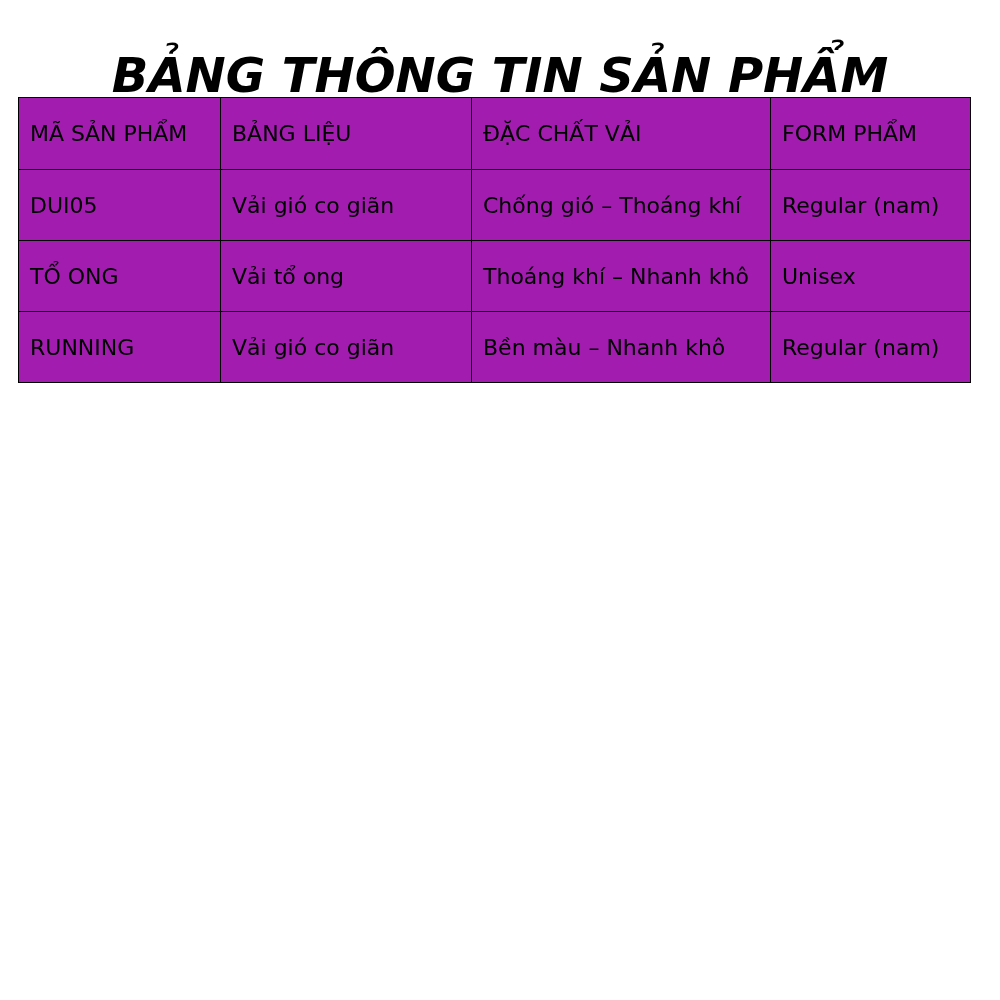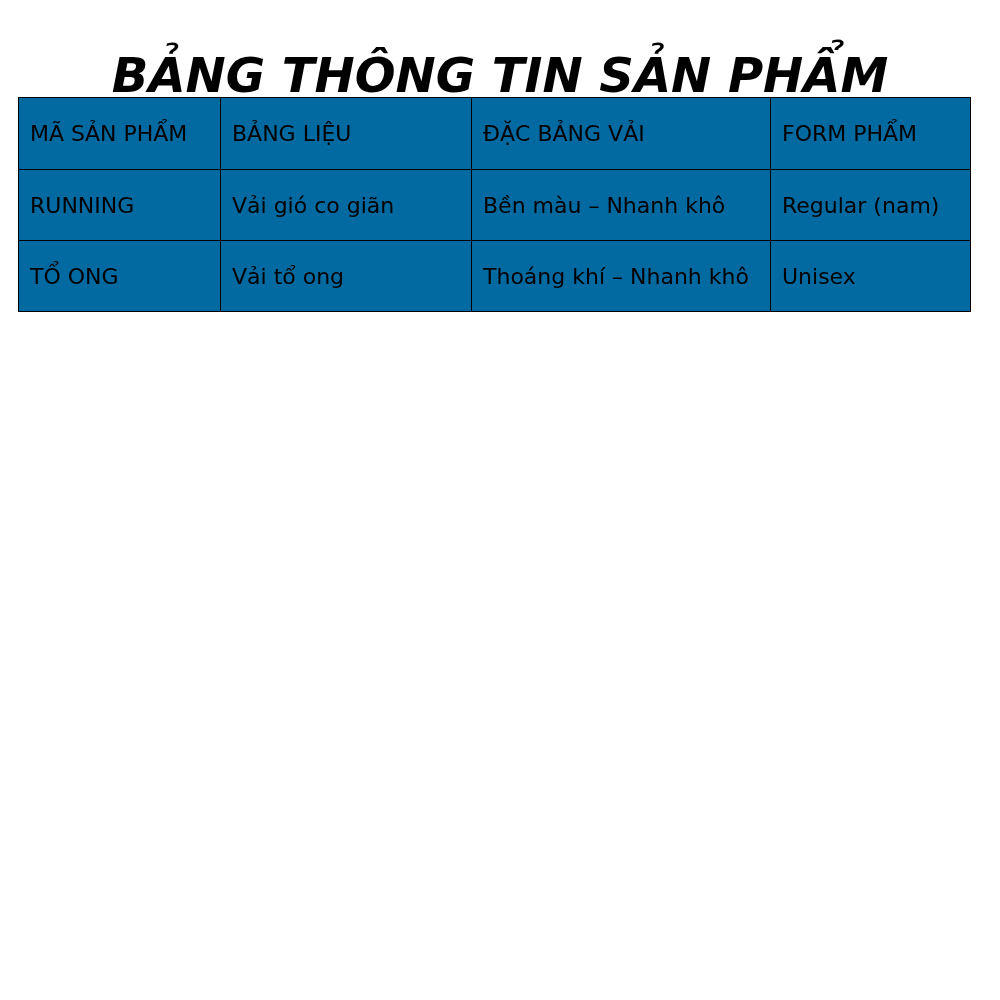--- a/index.html
+++ b/index.html
@@ -29,21 +29,21 @@
   }
   .table-wrap {
     position: absolute;
     top: 97px;
     left: 18px;
   }
   table.product-table {
     border-collapse: collapse;
     table-layout: fixed;
     width: 952px;
-    background: #0369a1;
+    background: #a21caf;
   }
   table.product-table col.c1 { width: 202px; }
   table.product-table col.c2 { width: 251px; }
   table.product-table col.c3 { width: 299px; }
   table.product-table col.c4 { width: 200px; }
   table.product-table th,
   table.product-table td {
     border: 1px solid #000000;
     height: 70px;
     padding: 0 6px 0 11px;
@@ -70,32 +70,38 @@
     <colgroup>
       <col class="c1">
         <col class="c2">
         <col class="c3">
         <col class="c4">
     </colgroup>
     <thead>
       <tr>
         <th>MÃ SẢN PHẨM</th>
         <th>BẢNG LIỆU</th>
-        <th>ĐẶC BẢNG VẢI</th>
+        <th>ĐẶC CHẤT VẢI</th>
         <th>FORM PHẨM</th>
       </tr>
     </thead>
     <tbody>
       <tr>
-        <td>RUNNING</td>
+        <td>DUI05</td>
         <td>Vải gió co giãn</td>
-        <td>Bền màu – Nhanh khô</td>
+        <td>Chống gió – Thoáng khí</td>
         <td>Regular (nam)</td>
       </tr>
       <tr>
         <td>TỔ ONG</td>
         <td>Vải tổ ong</td>
         <td>Thoáng khí – Nhanh khô</td>
         <td>Unisex</td>
       </tr>
+      <tr>
+        <td>RUNNING</td>
+        <td>Vải gió co giãn</td>
+        <td>Bền màu – Nhanh khô</td>
+        <td>Regular (nam)</td>
+      </tr>
     </tbody>
   </table>
 </div>
 
 </body></html>

